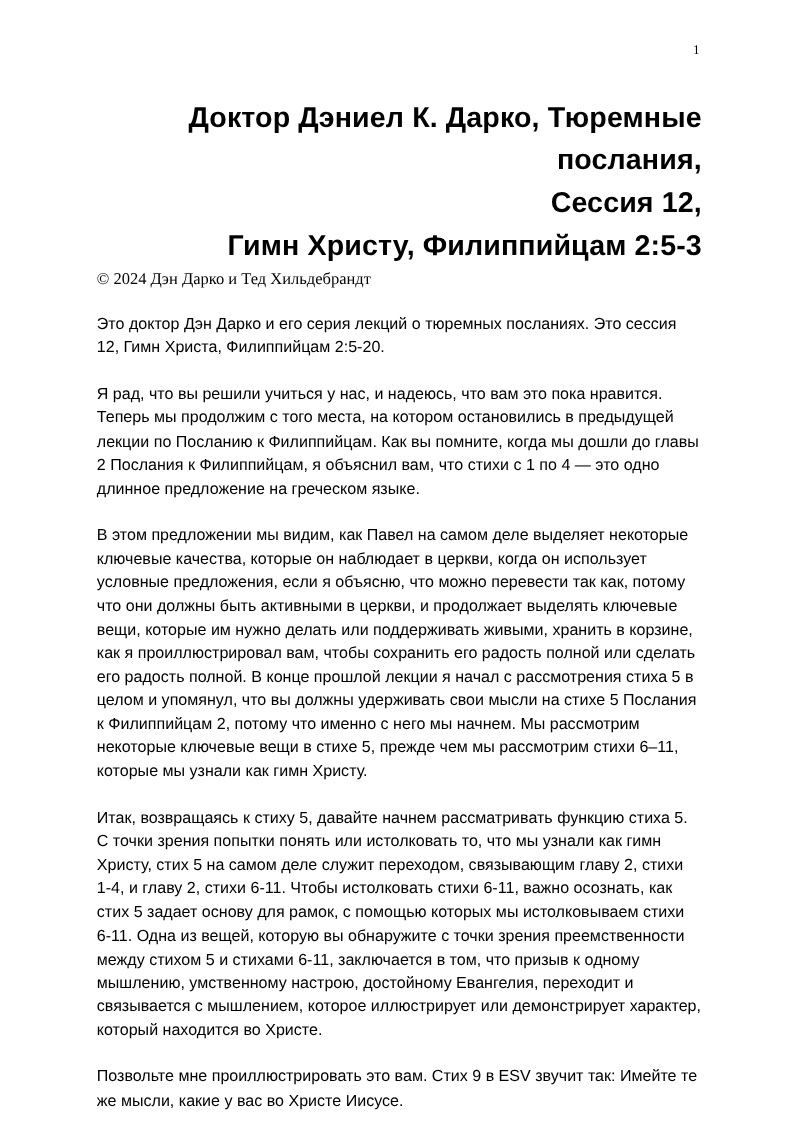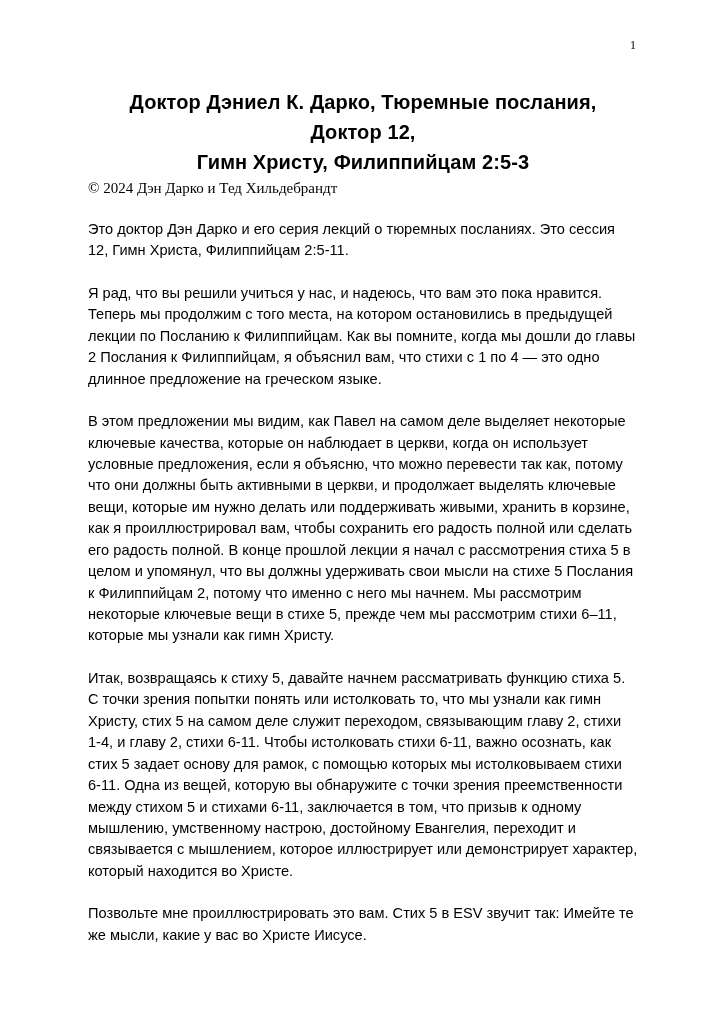--- a/index.html
+++ b/index.html
@@ -17,23 +17,23 @@
   }
   .page-number {
     text-align: right;
     font-family: "Liberation Serif", serif;
     font-size: 12px;
     color: #000;
     margin-right: 2px;
   }
   .doc-title {
     margin-top: 34px;
-    font-size: 20px;
+    font-size: 26px;
     font-weight: 700;
-    text-align: center;
+    text-align: right;
     line-height: 1.5;
     letter-spacing: 0.1px;
   }
   .title-line { display: block; }
   .copyright-line {
     font-family: "Liberation Serif", serif;
     font-size: 15px;
     text-align: left;
     margin-top: 3px;
   }
@@ -49,27 +49,27 @@
 </style>
 </head>
 <body>
 
 <div class="page">
 
   <div class="page-number">1</div>
 
   <h1 class="doc-title">
     <span class="title-line">Доктор Дэниел К. Дарко, Тюремные послания,</span>
-    <span class="title-line">Доктор 12,</span>
+    <span class="title-line">Сессия 12,</span>
     <span class="title-line">Гимн Христу, Филиппийцам 2:5-3</span>
   </h1>
 
   <div class="copyright-line">© 2024 Дэн Дарко и Тед Хильдебрандт</div>
 
   <div class="body-text">
-    <p>Это доктор Дэн Дарко и его серия лекций о тюремных посланиях. Это сессия 12, Гимн Христа, Филиппийцам 2:5-11.</p>
+    <p>Это доктор Дэн Дарко и его серия лекций о тюремных посланиях. Это сессия 12, Гимн Христа, Филиппийцам 2:5-20.</p>
     <p>Я рад, что вы решили учиться у нас, и надеюсь, что вам это пока нравится. Теперь мы продолжим с того места, на котором остановились в предыдущей лекции по Посланию к Филиппийцам. Как вы помните, когда мы дошли до главы 2 Послания к Филиппийцам, я объяснил вам, что стихи с 1 по 4 — это одно длинное предложение на греческом языке.</p>
     <p>В этом предложении мы видим, как Павел на самом деле выделяет некоторые ключевые качества, которые он наблюдает в церкви, когда он использует условные предложения, если я объясню, что можно перевести так как, потому что они должны быть активными в церкви, и продолжает выделять ключевые вещи, которые им нужно делать или поддерживать живыми, хранить в корзине, как я проиллюстрировал вам, чтобы сохранить его радость полной или сделать его радость полной. В конце прошлой лекции я начал с рассмотрения стиха 5 в целом и упомянул, что вы должны удерживать свои мысли на стихе 5 Послания к Филиппийцам 2, потому что именно с него мы начнем. Мы рассмотрим некоторые ключевые вещи в стихе 5, прежде чем мы рассмотрим стихи 6–11, которые мы узнали как гимн Христу.</p>
     <p>Итак, возвращаясь к стиху 5, давайте начнем рассматривать функцию стиха 5. С точки зрения попытки понять или истолковать то, что мы узнали как гимн Христу, стих 5 на самом деле служит переходом, связывающим главу 2, стихи 1-4, и главу 2, стихи 6-11. Чтобы истолковать стихи 6-11, важно осознать, как стих 5 задает основу для рамок, с помощью которых мы истолковываем стихи 6-11. Одна из вещей, которую вы обнаружите с точки зрения преемственности между стихом 5 и стихами 6-11, заключается в том, что призыв к одному мышлению, умственному настрою, достойному Евангелия, переходит и связывается с мышлением, которое иллюстрирует или демонстрирует характер, который находится во Христе.</p>
-    <p>Позвольте мне проиллюстрировать это вам. Стих 5 в ESV звучит так: Имейте те же мысли, какие у вас во Христе Иисусе.</p>
+    <p>Позвольте мне проиллюстрировать это вам. Стих 9 в ESV звучит так: Имейте те же мысли, какие у вас во Христе Иисусе.</p>
   </div>
 
 </div>
 
 </body></html>

